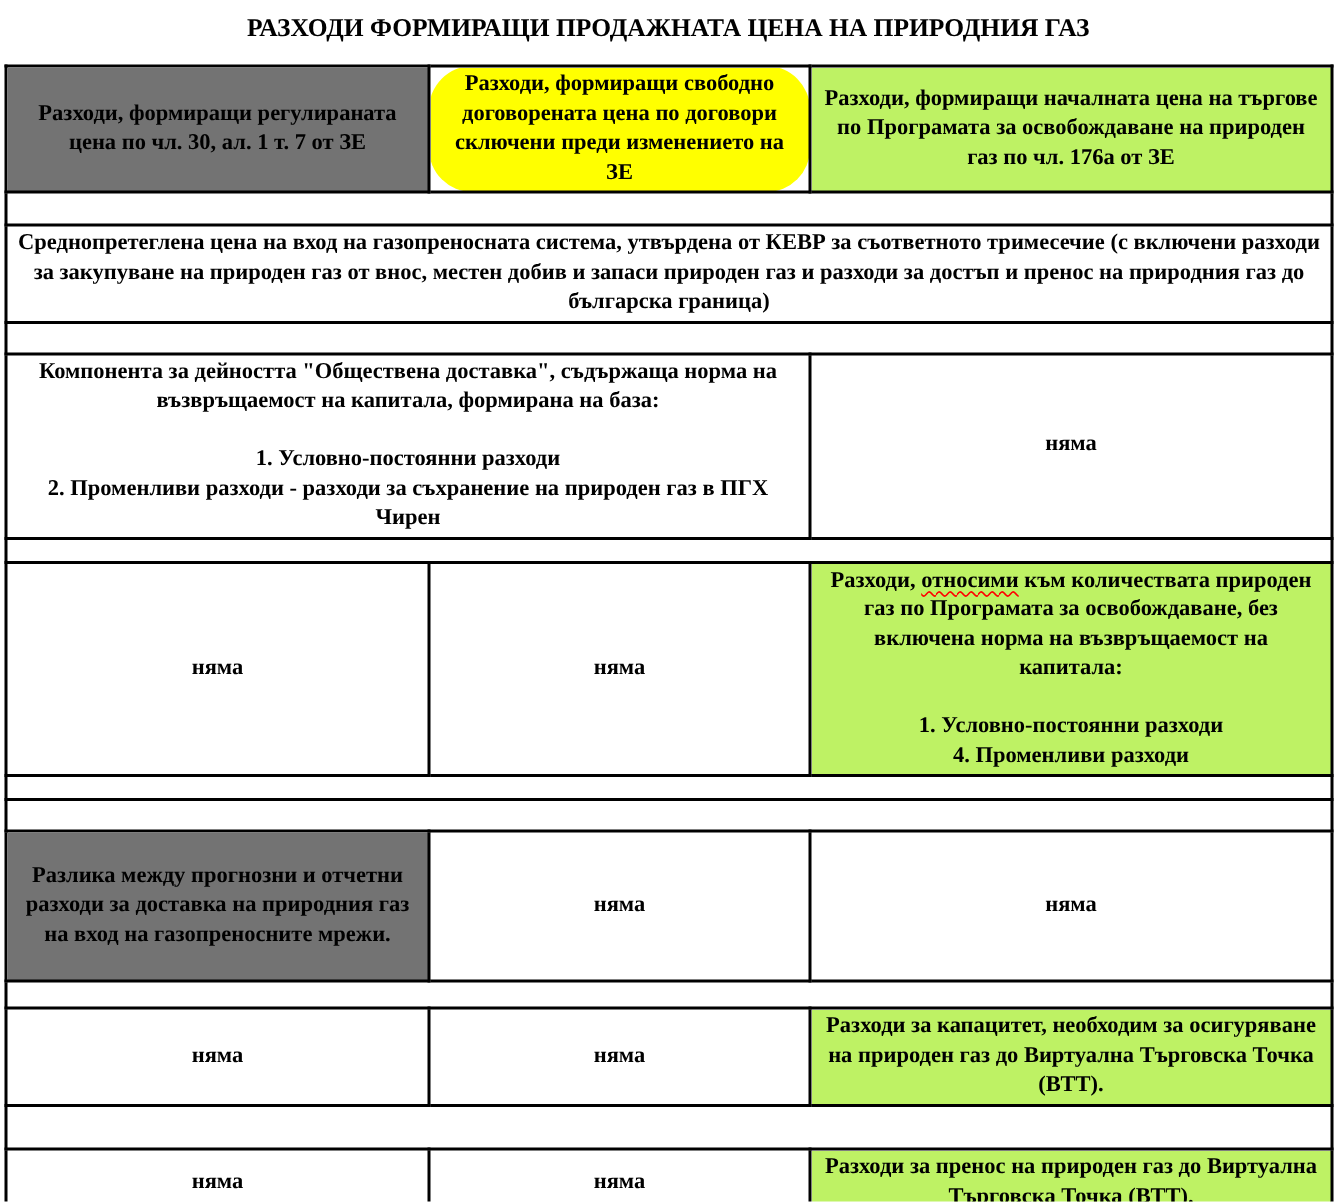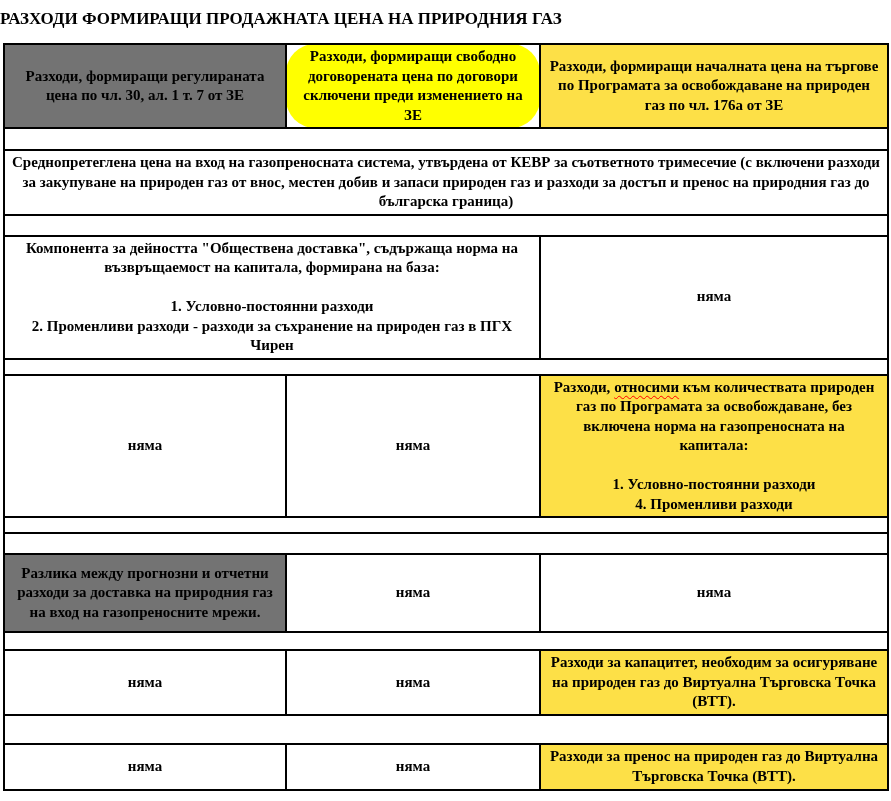--- a/index.html
+++ b/index.html
@@ -12,20 +12,21 @@
     font-family: "Liberation Serif", "DejaVu Serif", serif;
     color: #000000;
   }
   .page {
     width: 891px;
     height: 801px;
     position: relative;
     overflow: hidden;
   }
   .doc-title {
+    text-align: center;
     font-weight: bold;
     font-size: 17px;
     margin: 9px 0 0 0;
     color: #000000;
   }
   table.costs-table {
     border-collapse: collapse;
     table-layout: fixed;
     width: 884px;
     margin: 14px 0 0 3px;
@@ -36,21 +37,21 @@
     vertical-align: middle;
     font-weight: bold;
     font-size: 15px;
     line-height: 1.3;
     padding: 2px 6px;
     overflow: hidden;
     color: #000000;
   }
   td.cell-cyan   { background: #737373; color: #000080; }
   td.cell-yellow { background: #FFFF00; color: #000080; border-radius: 29px; }
-  td.cell-green  { background: #fde047; color: #000080; }
+  td.cell-green  { background: #bef264; color: #000080; }
   tr.spacer td { padding: 0; }
   .blank-line { height: 1.3em; }
   .misspell {
     text-decoration-line: underline;
     text-decoration-style: wavy;
     text-decoration-color: #FF0000;
     text-decoration-thickness: 1px;
     text-underline-offset: 3px;
   }
 </style>
@@ -98,37 +99,37 @@
     </tr>
 
     <tr class="spacer" style="height:16px">
       <td colspan="3"></td>
     </tr>
 
     <tr style="height:138px">
       <td>няма</td>
       <td>няма</td>
       <td class="cell-green">
-        <div><span>Разходи, </span><span class="misspell">относими</span><span> към количествата природен газ по Програмата за освобождаване, без включена норма на газопреносната на капитала:</span></div>
+        <div><span>Разходи, </span><span class="misspell">относими</span><span> към количествата природен газ по Програмата за освобождаване, без включена норма на възвръщаемост на капитала:</span></div>
         <div class="blank-line"></div>
         <div>1.  Условно-постоянни разходи</div>
         <div>4. Променливи разходи</div>
       </td>
     </tr>
 
     <tr class="spacer" style="height:16px">
       <td colspan="3"></td>
     </tr>
 
 
     <tr class="spacer" style="height:21px">
       <td colspan="3"></td>
     </tr>
 
-    <tr style="height:78px">
+    <tr style="height:100px">
       <td class="cell-cyan">Разлика между прогнозни и отчетни разходи за доставка на природния газ на вход на газопреносните мрежи.</td>
       <td>няма</td>
       <td>няма</td>
     </tr>
 
     <tr class="spacer" style="height:18px">
       <td colspan="3"></td>
     </tr>
 
     <tr style="height:59px">

